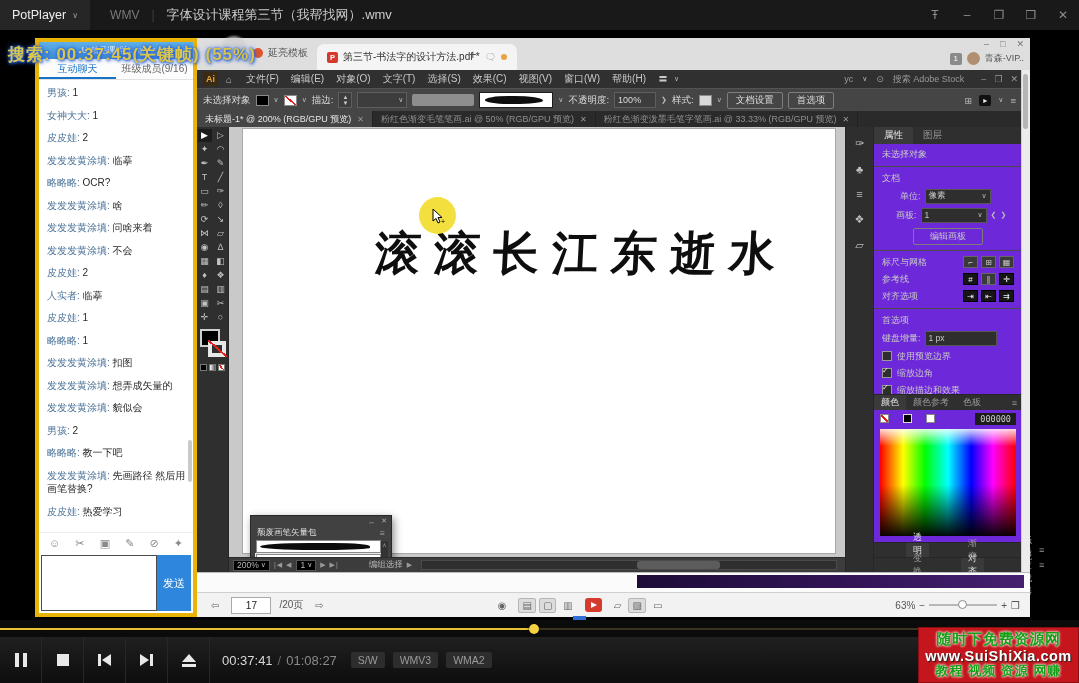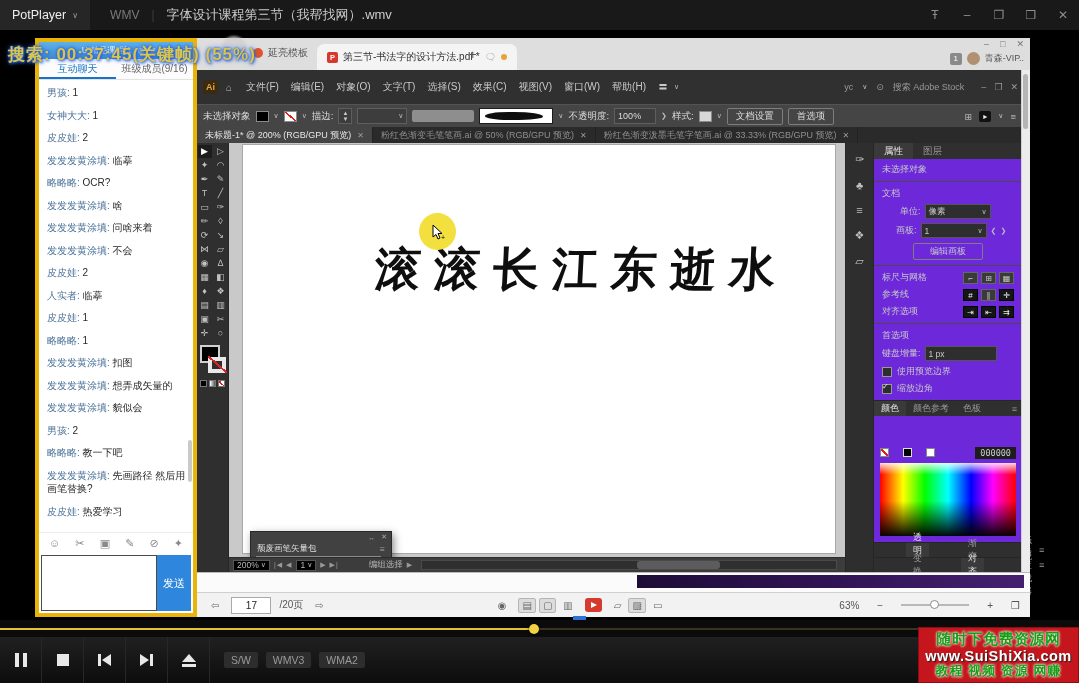--- a/index.html
+++ b/index.html
@@ -49,21 +49,21 @@
   .unsaved{width:6px;height:6px;border-radius:50%;background:#e8a33d;}
   .br-plus{position:absolute;left:272px;top:9px;color:#555;font-size:13px;}
   .br-ctl{position:absolute;right:6px;top:1px;display:flex;gap:11px;color:#777;font-size:9px;}
   .br-user{position:absolute;right:6px;top:14px;display:flex;align-items:center;gap:5px;font-size:9px;color:#555;}
   .ext-ic{width:12px;height:12px;background:#8a8a8a;color:#fff;font-size:8px;text-align:center;line-height:12px;border-radius:2px;}
   .avatar{width:13px;height:13px;border-radius:50%;background:#b09070;}
   .br-scrollstrip{position:absolute;right:0;top:32px;width:8px;height:502px;background:#ececec;border-left:1px solid #d0d0d0;}
   .br-thumb{position:absolute;left:1px;top:4px;width:5px;height:55px;background:#b5b5b5;border-radius:3px;}
   
   #ai{position:absolute;left:0;top:32px;width:825px;height:502px;background:#333;display:flex;flex-direction:column;}
-  .ai-menubar{height:34px;background:#303030;display:flex;align-items:center;padding:0 4px;font-size:10px;color:#c9c9c9;}
+  .ai-menubar{height:18px;background:#303030;display:flex;align-items:center;padding:0 4px;font-size:10px;color:#c9c9c9;}
   .ai-logo{width:15px;height:14px;background:#3a2b12;color:#e8a33b;font-size:9px;font-weight:bold;text-align:center;line-height:14px;border-radius:2px;margin:0 8px 0 2px;}
   .ai-home{color:#bbb;margin-right:8px;}
   .ai-menu{padding:0 6px;white-space:nowrap;}
   .ai-mb-right{margin-left:auto;display:flex;align-items:center;gap:9px;color:#999;font-size:9px;}
   .ai-options{height:22px;background:#454545;border-top:1px solid #535353;display:flex;align-items:center;gap:5px;padding:0 6px;font-size:9.5px;color:#ddd;white-space:nowrap;}
   .swatch{width:13px;height:11px;border:1px solid #8a8a8a;display:inline-block;box-sizing:border-box;}
   .swatch.black{background:#000;}
   .swatch.light{background:#d8d8d8;}
   .swatch.none{background:#fff;background-image:linear-gradient(to top right,transparent 44%,#d22 44%,#d22 56%,transparent 56%);}
   .mini-caret{font-size:7px;color:#bbb;}
@@ -131,41 +131,41 @@
   .icon-box.on{background:#151515;border-color:#000;color:#eee;}
   .cbrow{display:flex;align-items:center;gap:5px;margin:4px 0;}
   .cb{width:8px;height:8px;border:1px solid #999;background:#2e2e2e;position:relative;display:inline-block;}
   .cbrow.checked .cb::after{content:"✓";position:absolute;left:-1px;top:-3px;font-size:8px;color:#eee;}
   
   .color-panel{height:148px;display:flex;flex-direction:column;border-top:1px solid #262626;}
   .color-head{height:15px;display:flex;align-items:center;background:#2f2f2f;font-size:9px;color:#999;}
   .c-tab{padding:0 7px;height:100%;display:flex;align-items:center;}
   .c-tab.active{background:#3a3a3a;color:#e5e5e5;}
   .c-menu{margin-left:auto;padding-right:5px;}
-  .color-swrow{height:17px;display:flex;align-items:center;gap:14px;padding:0 6px;margin-top:28px;}
+  .color-swrow{height:17px;display:flex;align-items:center;gap:14px;padding:0 6px;}
   .csw{width:9px;height:9px;border:1px solid #888;box-sizing:border-box;}
   .csw.none{background:#fff;background-image:linear-gradient(to top right,transparent 40%,#d22 40%,#d22 60%,transparent 60%);}
   .csw.black{background:#000;border-color:#ddd;}
   .csw.white{background:#fff;}
   .hexbox{margin-left:auto;background:#1d1d1d;color:#ccc;font-size:8.5px;padding:1px 5px;font-family:"DejaVu Sans Mono",monospace;}
   .spectrum{margin:2px 6px 6px;flex:1;background:linear-gradient(to bottom,rgba(255,255,255,.85) 0%,rgba(255,255,255,0) 16%,rgba(0,0,0,0) 52%,rgba(0,0,0,.96) 100%),linear-gradient(to right,#f00,#ff0 17%,#0f0 33%,#0ff 50%,#00f 67%,#f0f 83%,#f00);}
   .bt-row{height:14px;background:#2f2f2f;display:flex;align-items:center;font-size:9px;color:#999;border-top:1px solid #262626;}
   .bt-tab{padding:0 7px;height:100%;display:flex;align-items:center;margin-left:32px;}
   .bt-tab.active{background:#3a3a3a;color:#e0e0e0;}
   .bt-menu{margin-left:auto;padding-right:5px;}
   
   .pdf-strip{position:absolute;left:0;top:534px;width:833px;height:20px;background:#fbfbfb;border-top:1px solid #bbb;box-sizing:border-box;}
   .purple{position:absolute;left:440px;right:6px;top:2px;height:13px;background:linear-gradient(90deg,#1e0c38,#321457 55%,#452070);}
   .pdf-toolbar{position:absolute;left:0;top:554px;width:833px;height:25px;background:#f2f2f2;border-top:1px solid #cfcfcf;display:flex;align-items:center;gap:8px;padding:0 10px;font-size:10px;color:#555;box-sizing:border-box;}
   .page-box{width:38px;height:15px;background:#fff;border:1px solid #aaa;text-align:center;font-size:10px;line-height:15px;color:#222;}
   .pd-ic{font-size:10px;color:#666;padding:1px 3px;border:1px solid transparent;}
   .pd-ic.on{background:#dcdcdc;border-color:#b5b5b5;border-radius:2px;}
   .play-btn{width:17px;height:14px;background:#d63a2f;border-radius:3px;position:relative;}
   .play-btn::after{content:"";position:absolute;left:6px;top:3.5px;border-top:3.5px solid transparent;border-bottom:3.5px solid transparent;border-left:6px solid #fff;}
-  .pdf-zoomgrp{margin-left:auto;display:flex;align-items:center;gap:18px;}
+  .pdf-zoomgrp{margin-left:auto;display:flex;align-items:center;gap:4px;}
   .slider{width:68px;height:2px;background:#b8b8b8;position:relative;}
   .knob{position:absolute;left:42%;top:-4px;width:9px;height:9px;border:1px solid #8a8a8a;background:#fdfdfd;border-radius:50%;box-sizing:border-box;}
   
   #sliver{left:573px;top:616px;width:13px;height:5px;background:#2f6fd6;z-index:6;}
   #seekrow{left:0;top:620px;width:1079px;height:17px;background:#0b0b0b;z-index:10;}
   .seek-track{position:absolute;left:0;top:8px;width:970px;height:2px;background:#3a3322;}
   .seek-fill{position:absolute;left:0;top:0;height:2px;background:#e7c233;}
   .seek-dot{position:absolute;right:-5px;top:-4px;width:10px;height:10px;border-radius:50%;background:#f2d243;box-shadow:0 0 3px rgba(0,0,0,.8);}
   #controls{left:0;top:637px;width:1079px;height:46px;background:linear-gradient(#202020,#0d0d0d);display:flex;align-items:stretch;z-index:10;}
   .ctl-btn{width:41px;border-right:1px solid #272727;display:flex;align-items:center;justify-content:center;}
@@ -717,20 +717,25 @@
         <span class="tri-r"></span>
         <span class="vbar"></span>
       </span>
     </div>
   <div class="ctl-btn">
       <span class="ic-eject">
         <span class="tri-u"></span>
         <span class="ebar"></span>
       </span>
     </div>
+  <div class="time">
+    <span>00:37:41</span>
+    <span class="sep">/</span>
+    <span class="total">01:08:27</span>
+  </div>
   <div class="badges">
     <span class="badge">S/W</span>
       <span class="badge">WMV3</span>
       <span class="badge">WMA2</span>
   </div>
 </div>
 
 <div id="banner" class="abs">
   <span class="bn1">随时下免费资源网</span>
   <span class="bn2">www.SuiShiXia.com</span>

